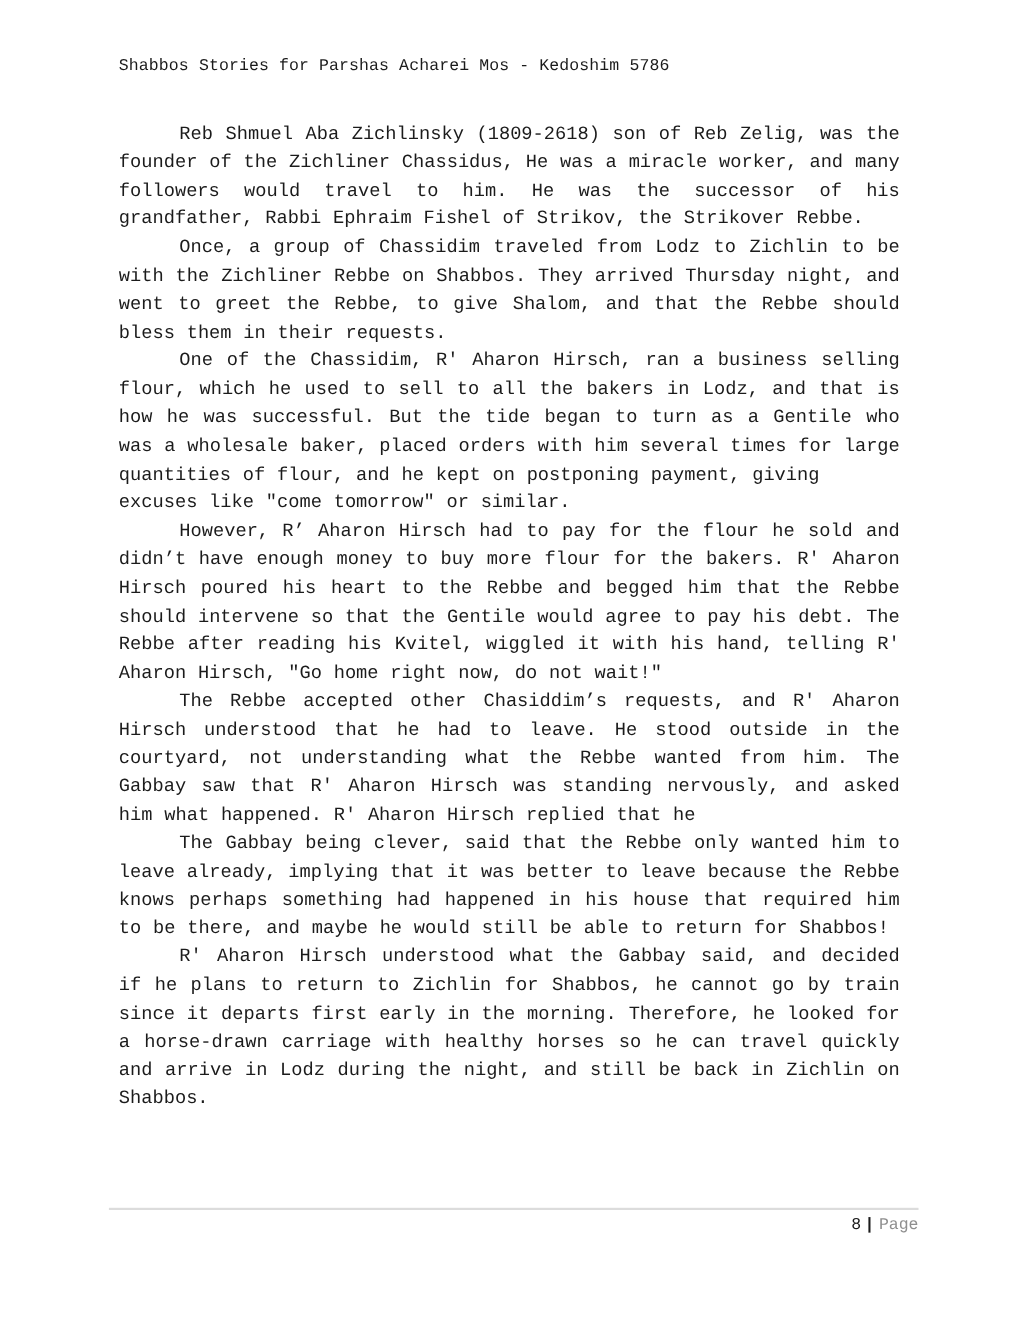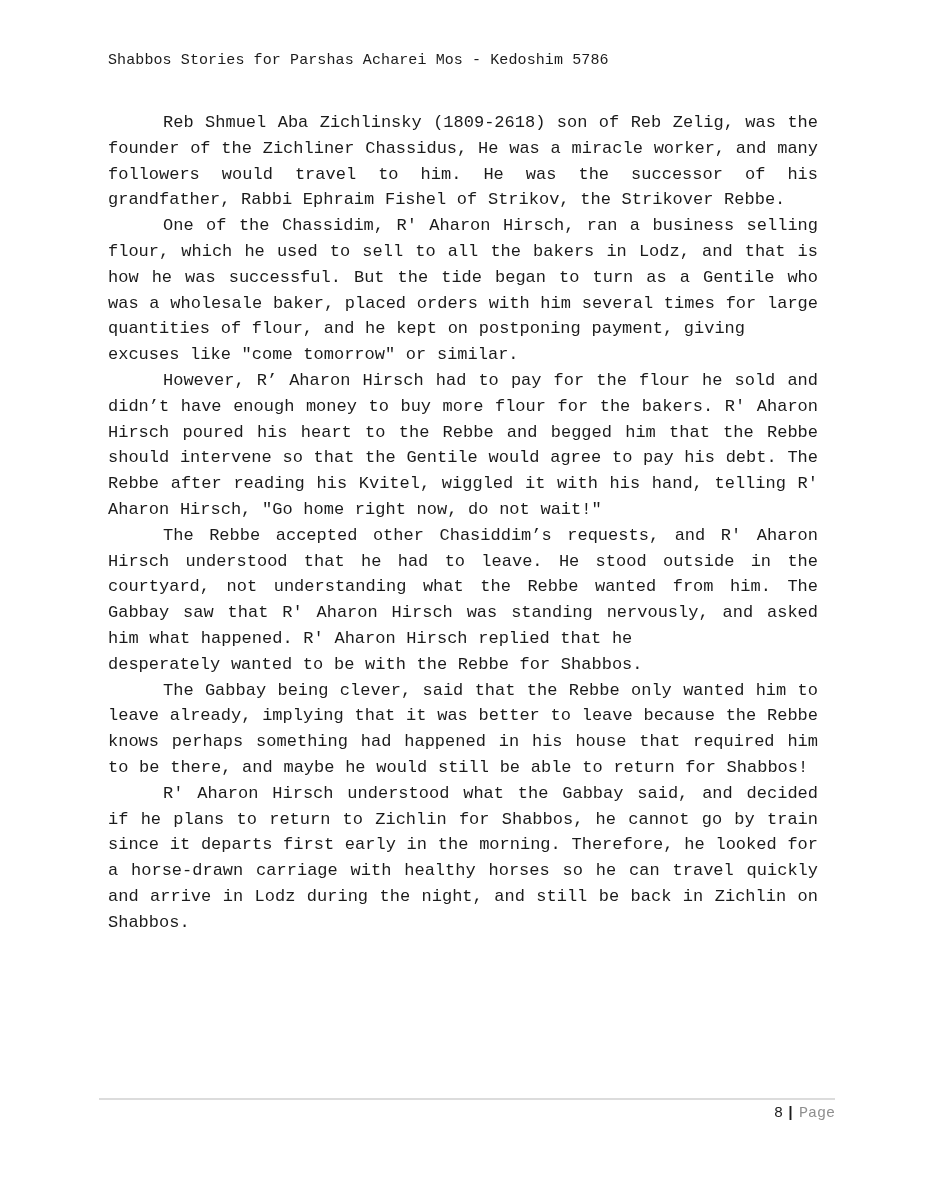--- a/index.html
+++ b/index.html
@@ -71,25 +71,25 @@
 </style>
 </head>
 <body>
 
 <div class="page">
 
   <div class="doc-header">Shabbos Stories for Parshas Acharei Mos - Kedoshim 5786</div>
 
   <div class="doc-body">
     <p class="para">Reb Shmuel Aba Zichlinsky (1809-2618) son of Reb Zelig, was the founder of the Zichliner Chassidus, He was a miracle worker, and many followers would travel to him. He was the successor of his grandfather, Rabbi Ephraim Fishel of Strikov, the Strikover Rebbe.</p>
+    <p class="para">Once, a group of Chassidim traveled from Lodz to Zichlin to be with the Zichliner Rebbe on Shabbos. They arrived Thursday night, and went to greet the Rebbe, to give Shalom, and that the Rebbe should bless them in their requests.</p>
     <p class="para">One of the Chassidim, R' Aharon Hirsch, ran a business selling flour, which he used to sell to all the bakers in Lodz, and that is how he was successful. But the tide began to turn as a Gentile who was a wholesale baker, placed orders with him several times for large quantities of flour, and he kept on postponing payment, giving</p>
     <p class="para no-indent">excuses like "come tomorrow" or similar.</p>
     <p class="para">However, R’ Aharon Hirsch had to pay for the flour he sold and didn’t have enough money to buy more flour for the bakers. R' Aharon Hirsch poured his heart to the Rebbe and begged him that the Rebbe should intervene so that the Gentile would agree to pay his debt. The Rebbe after reading his Kvitel, wiggled it with his hand, telling R' Aharon Hirsch, "Go home right now, do not wait!"</p>
     <p class="para">The Rebbe accepted other Chasiddim’s requests, and R' Aharon Hirsch understood that he had to leave. He stood outside in the courtyard, not understanding what the Rebbe wanted from him. The Gabbay saw that R' Aharon Hirsch was standing nervously, and asked him what happened. R' Aharon Hirsch replied that he</p>
-    <p class="para no-indent">desperately wanted to be with the Rebbe for Shabbos.</p>
     <p class="para">The Gabbay being clever, said that the Rebbe only wanted him to leave already, implying that it was better to leave because the Rebbe knows perhaps something had happened in his house that required him to be there, and maybe he would still be able to return for Shabbos!</p>
     <p class="para">R' Aharon Hirsch understood what the Gabbay said, and decided if he plans to return to Zichlin for Shabbos, he cannot go by train since it departs first early in the morning. Therefore, he looked for a horse-drawn carriage with healthy horses so he can travel quickly and arrive in Lodz during the night, and still be back in Zichlin on Shabbos.</p>
   </div>
 
   <div class="doc-footer">
     <span class="footer-page-number">8</span><span class="footer-separator">|</span><span class="footer-page-label">Page</span>
   </div>
 
 </div>
 

